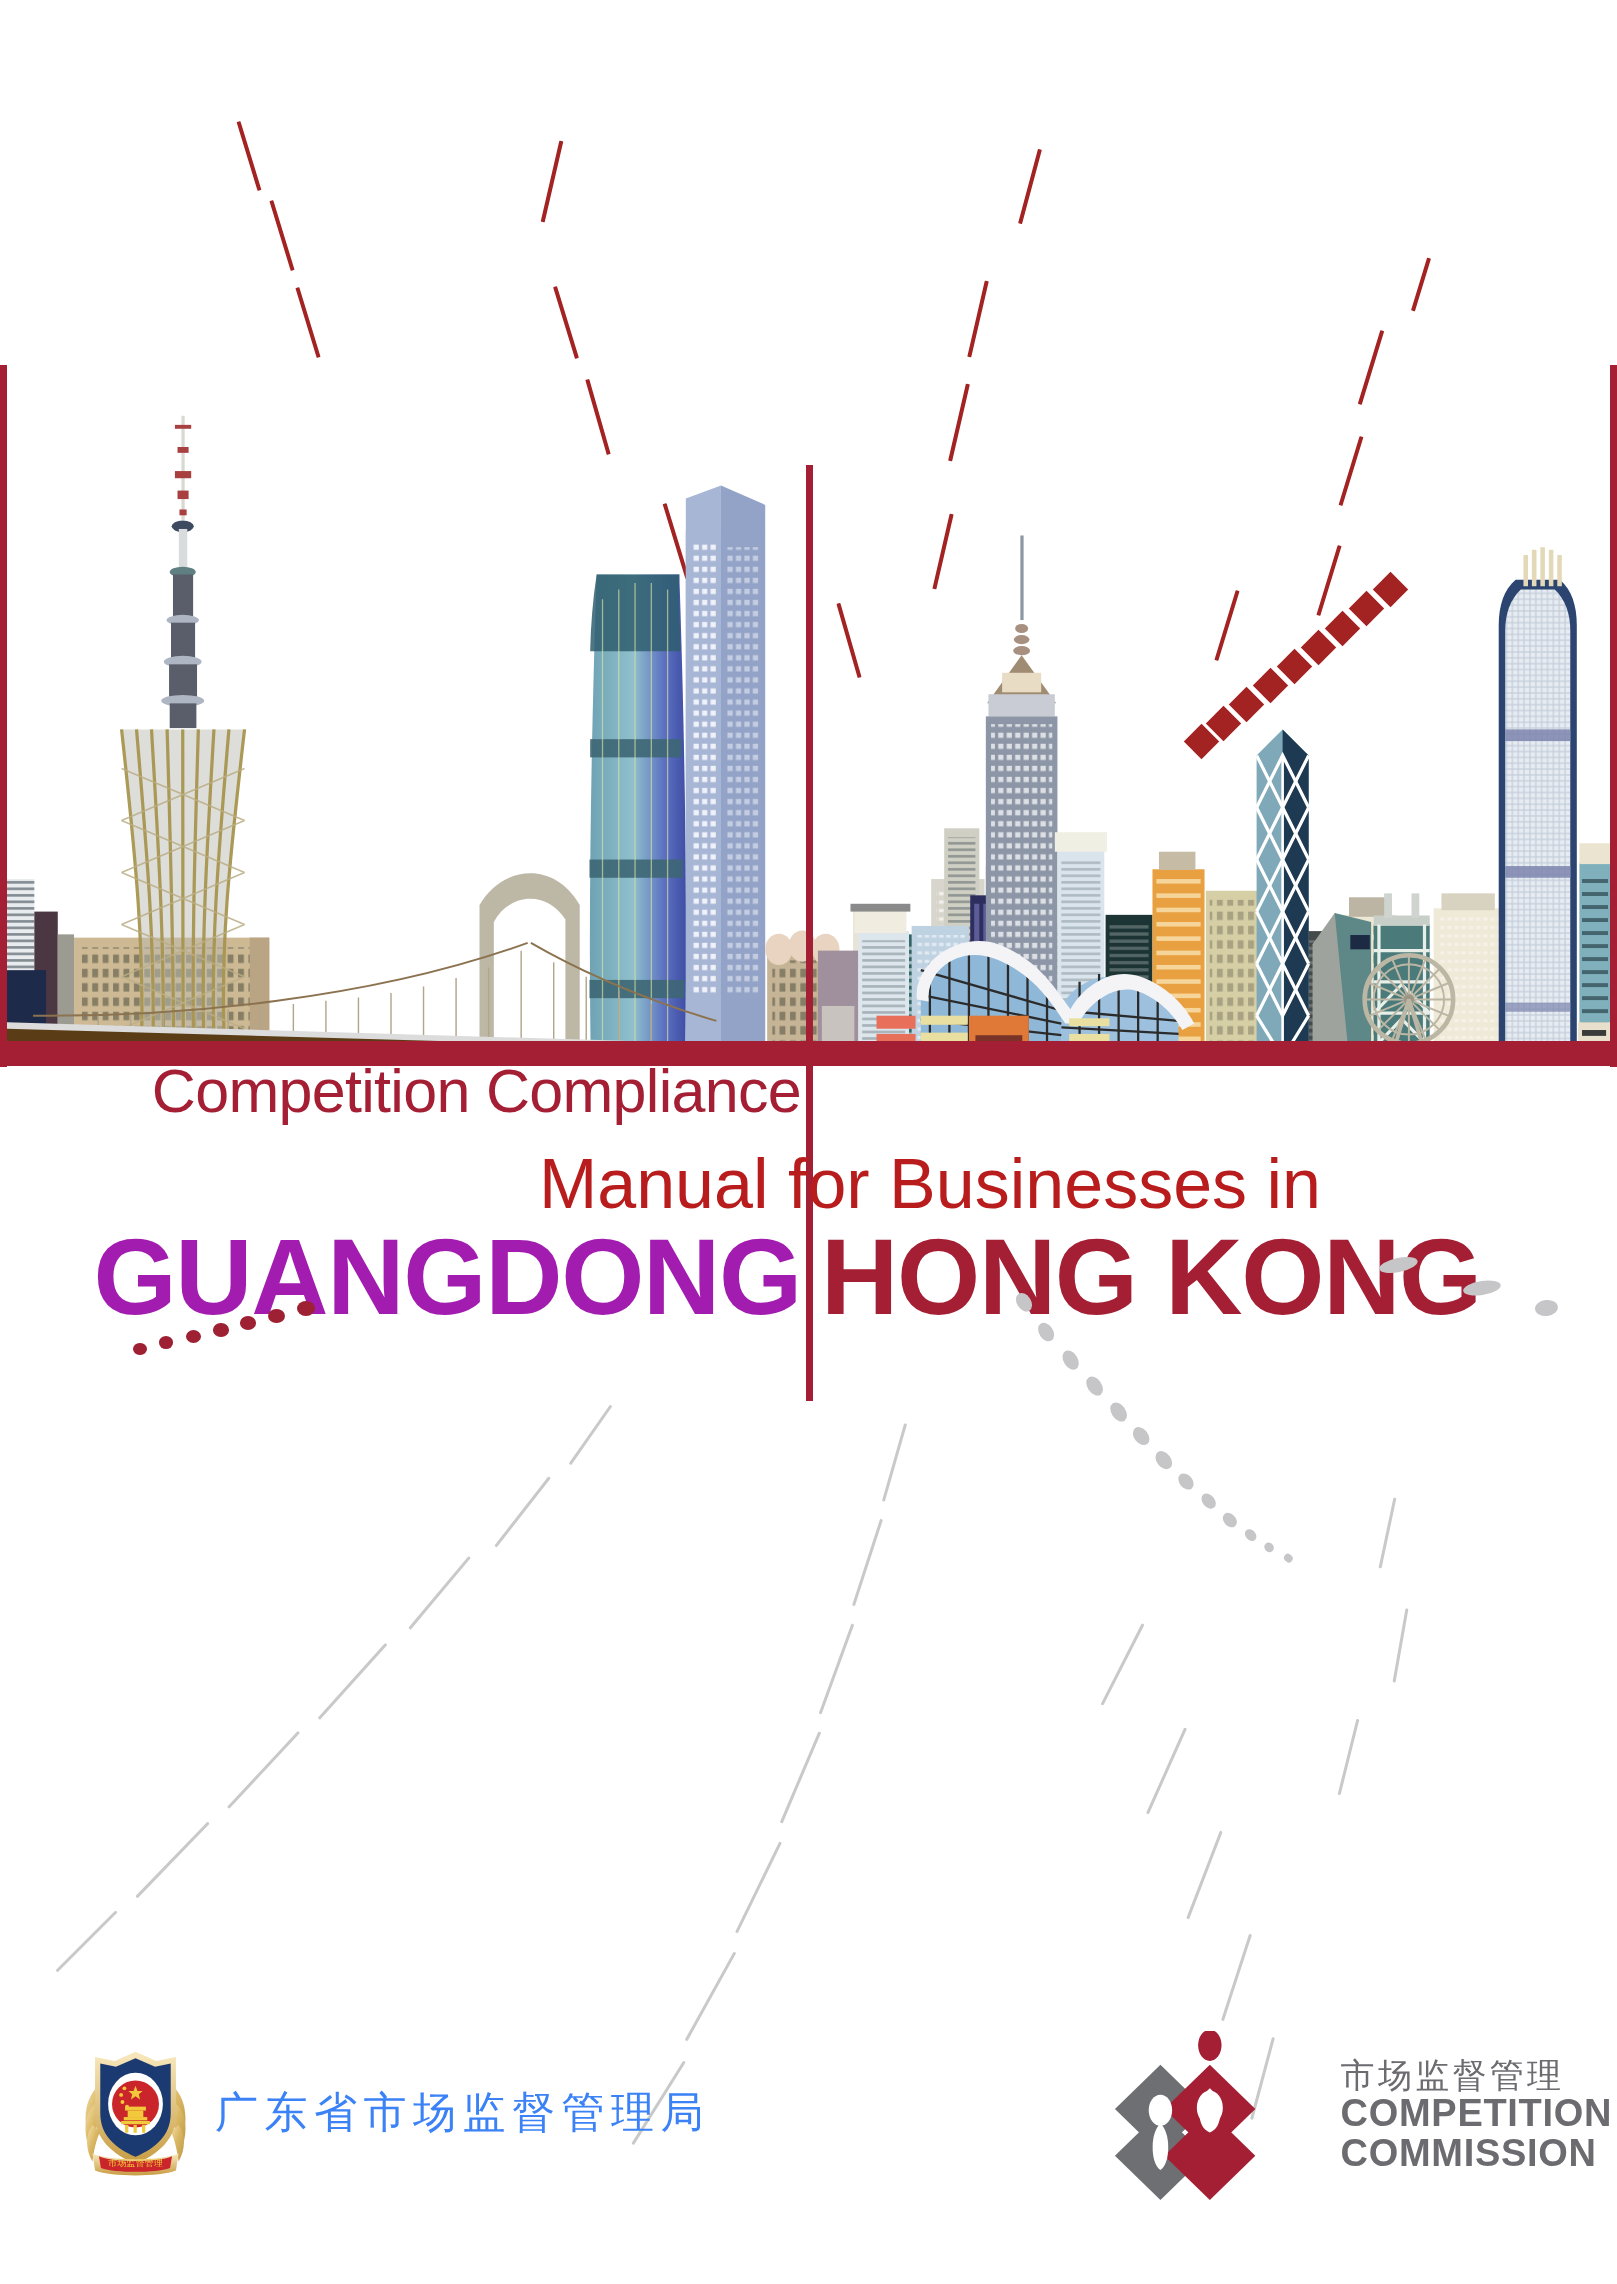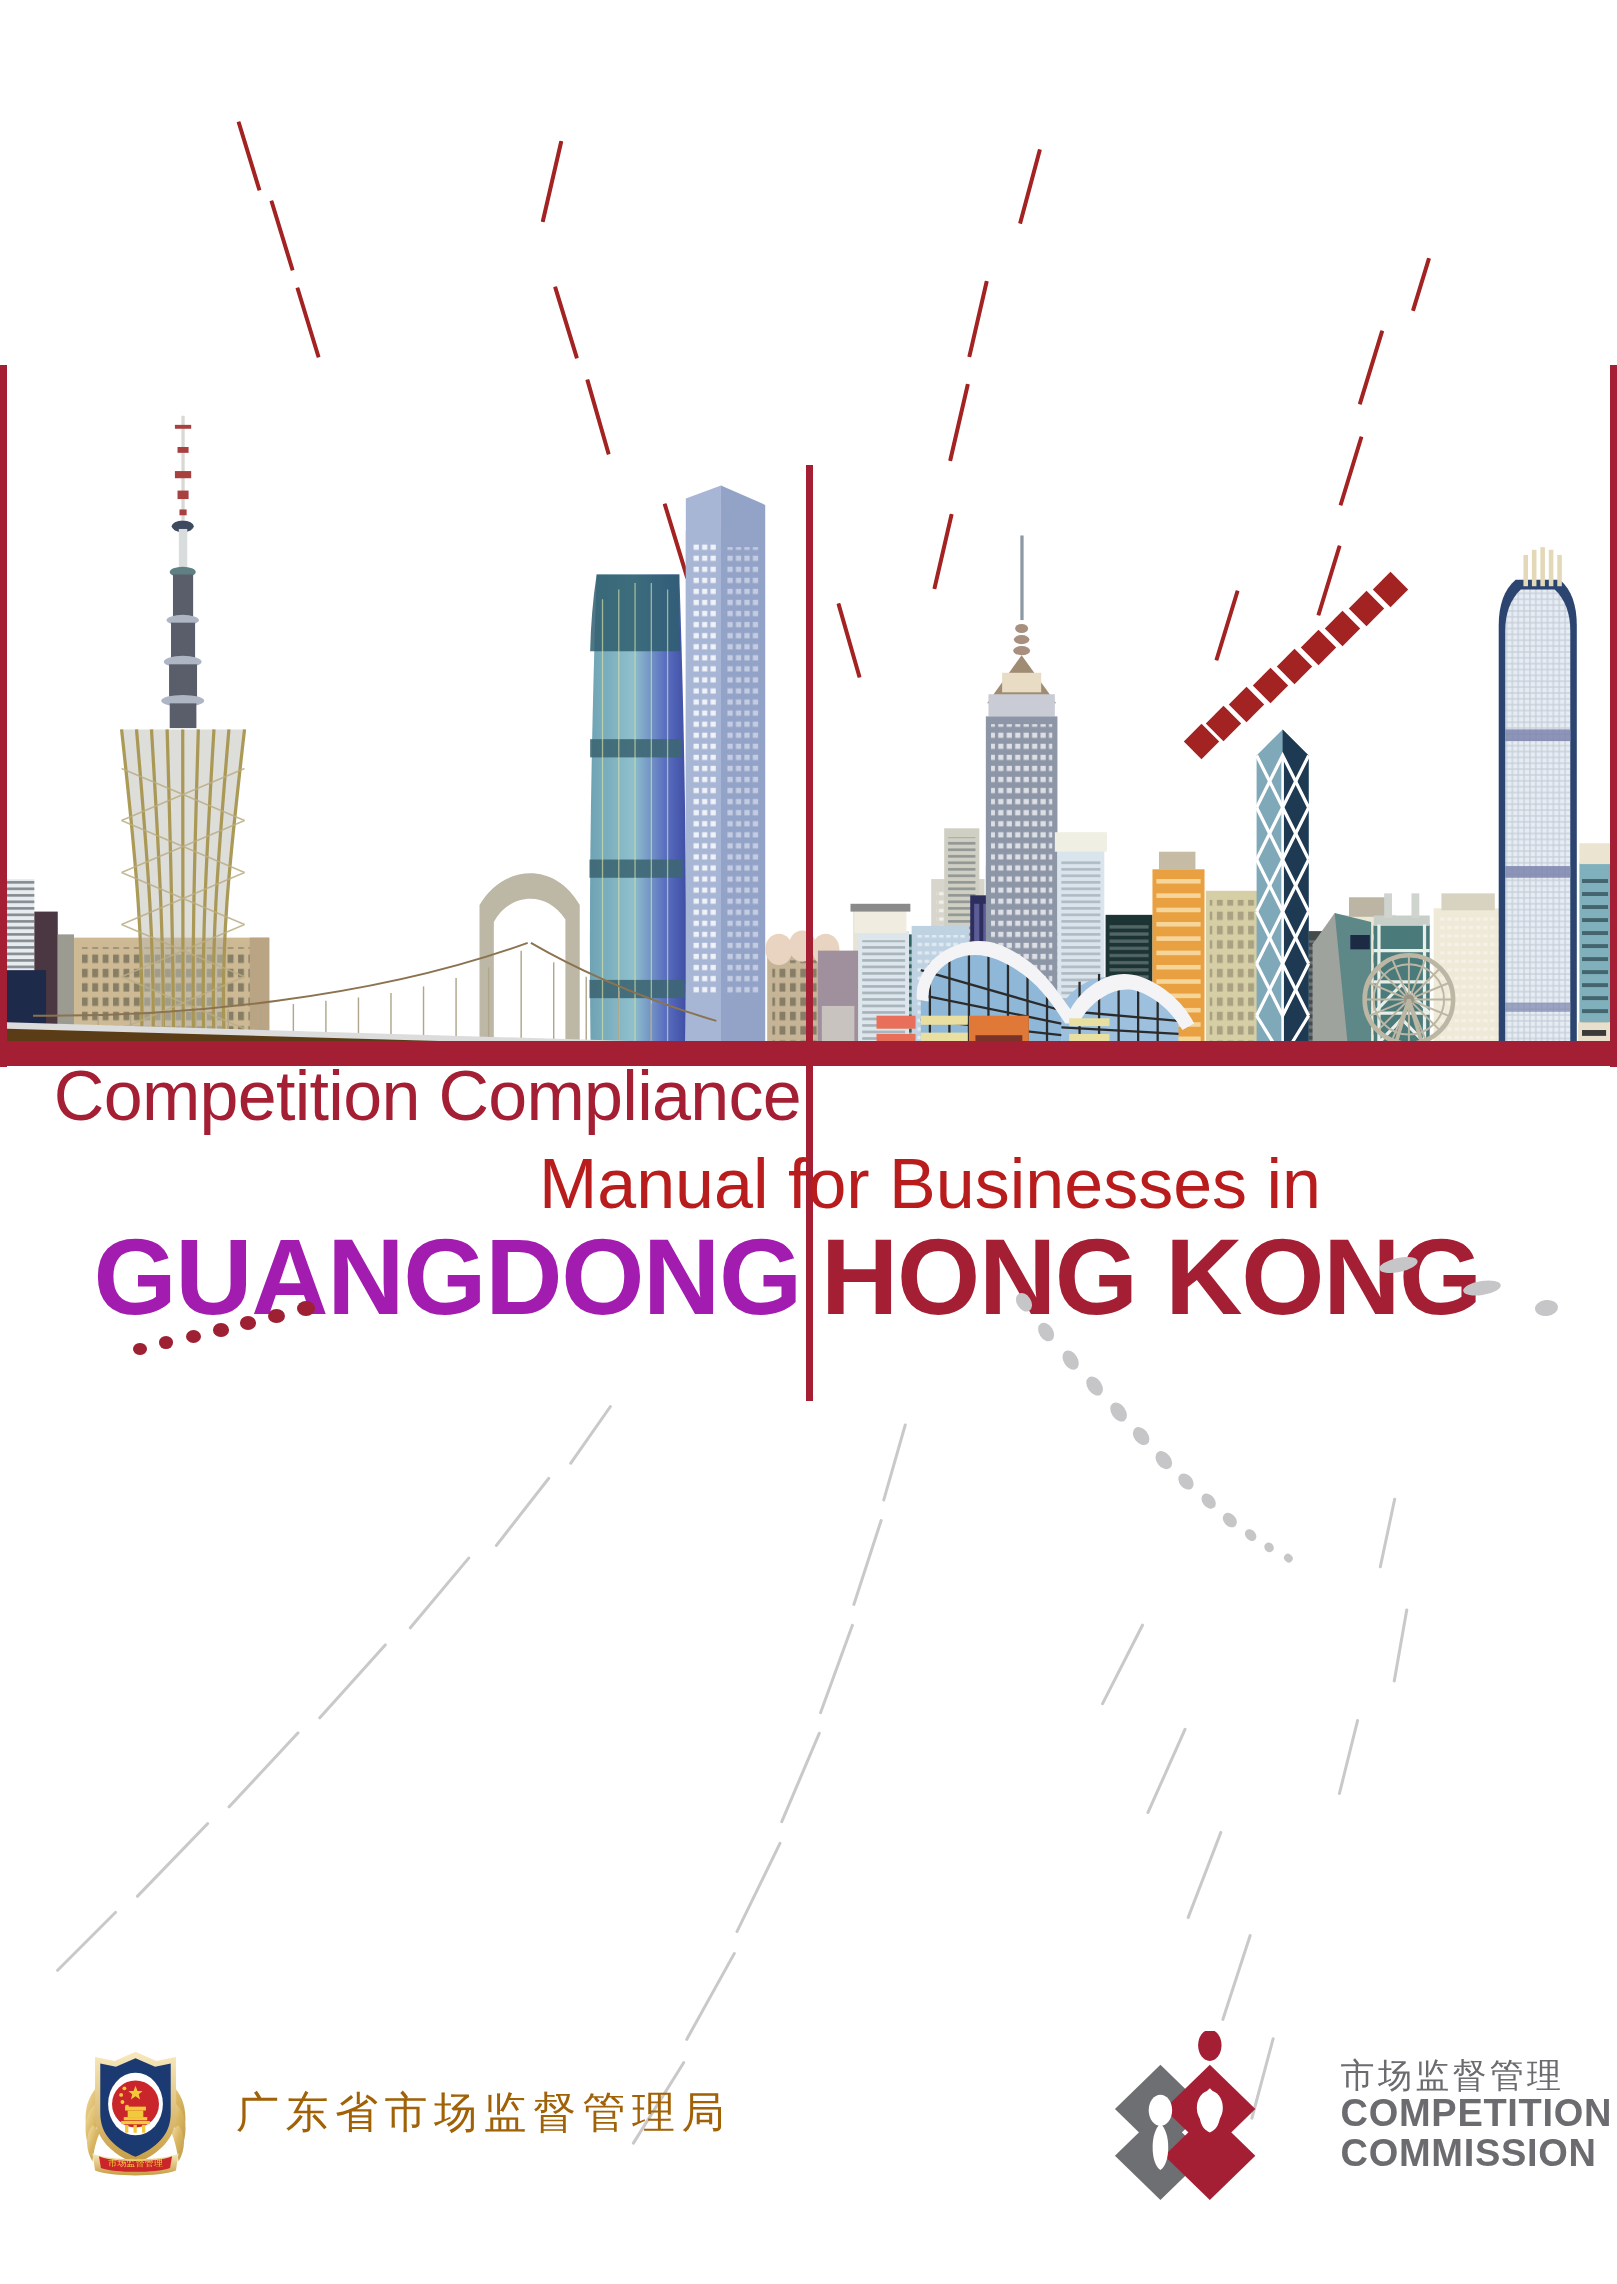--- a/index.html
+++ b/index.html
@@ -91,21 +91,21 @@
   .title-line1,.title-line2{
     color:#A41E34;
     font-weight:400;
     letter-spacing:-0.7px;
     white-space:nowrap;
   }
   .title-line1{
     position:absolute;
     right:816px;
     top:0px;
-    font-size:70px;
+    font-size:61px;
     line-height:1.0;
   }
   .title-line2-wrap{
     position:absolute;
     top:83px;
     left:0;
     width:1321px;
     text-align:right;
     font-size:70px;
     color:#b91c1c;
@@ -137,23 +137,23 @@
   
   #logo-gd{
     position:absolute;
     left:78px;
     top:2044px;
     display:flex;
     align-items:center;
   }
   #gd-emblem{width:115px;height:137px;}
   #gd-text{
-    margin-left:43px;
+    margin-left:22px;
     font-size:43px;
-    color:#a16207;
+    color:#3b82f6;
     letter-spacing:6.5px;
     font-family:"DejaVu Sans","Liberation Sans",sans-serif;
     white-space:nowrap;
   }
 
   #logo-cc{
     position:absolute;
     left:1107px;
     top:2031px;
     display:flex;

